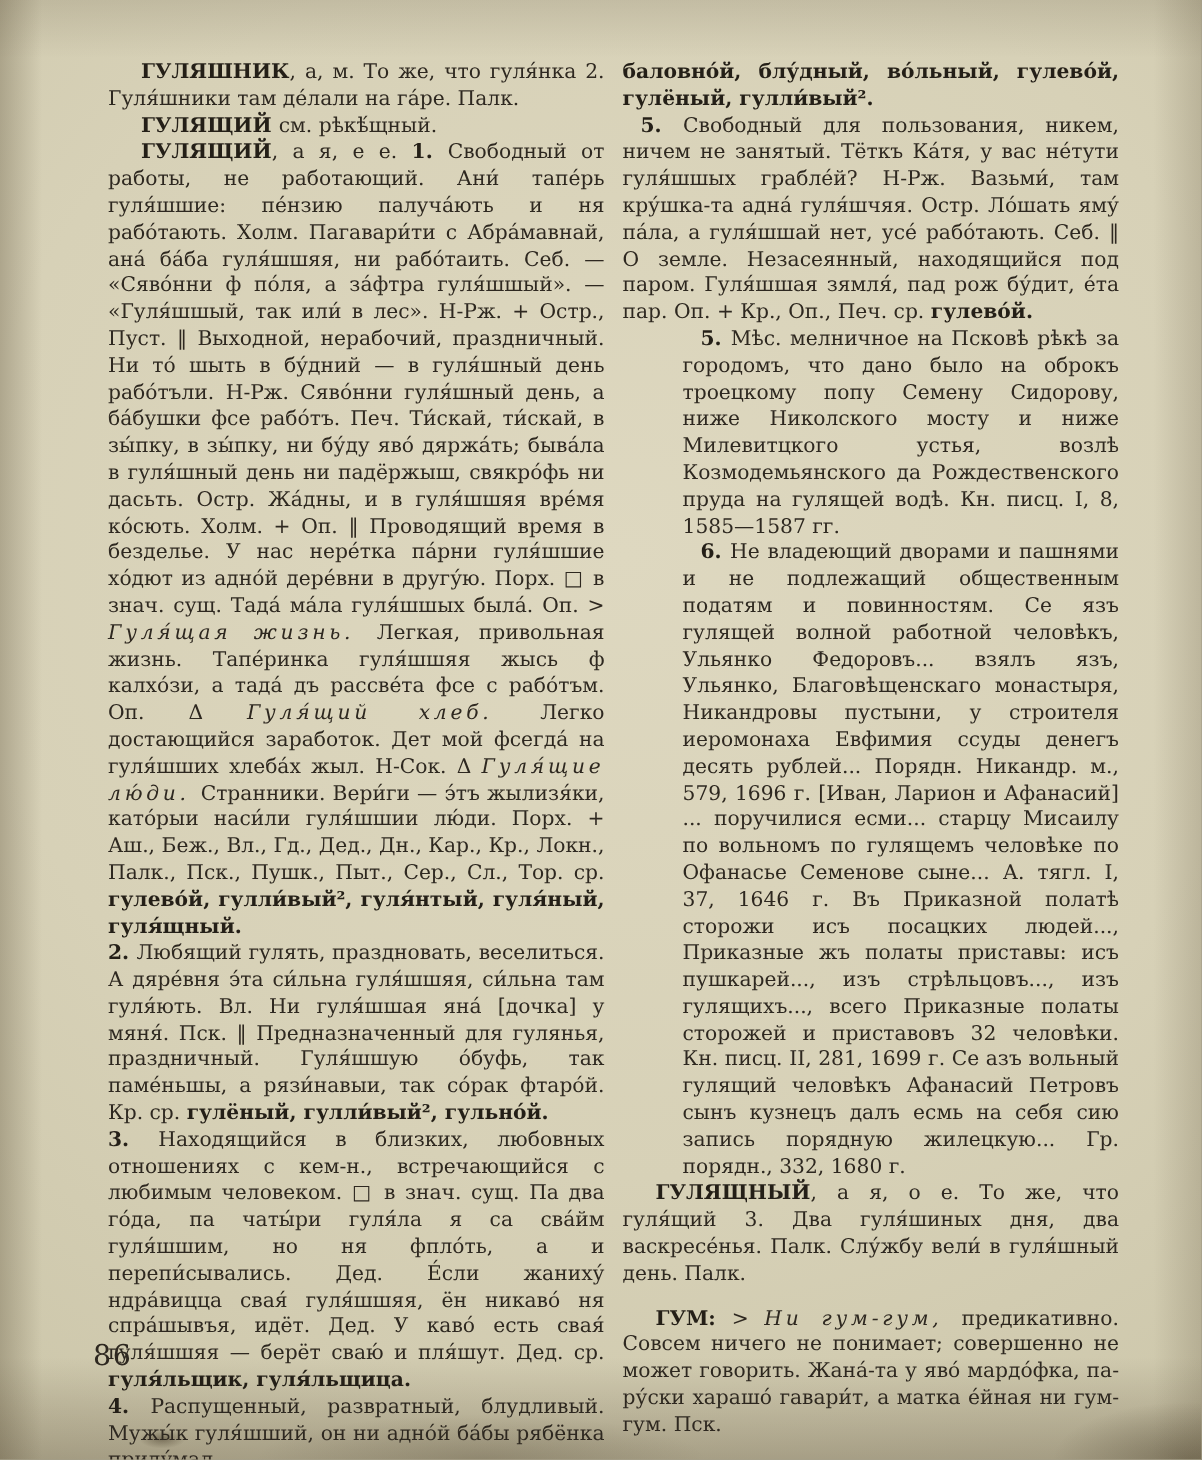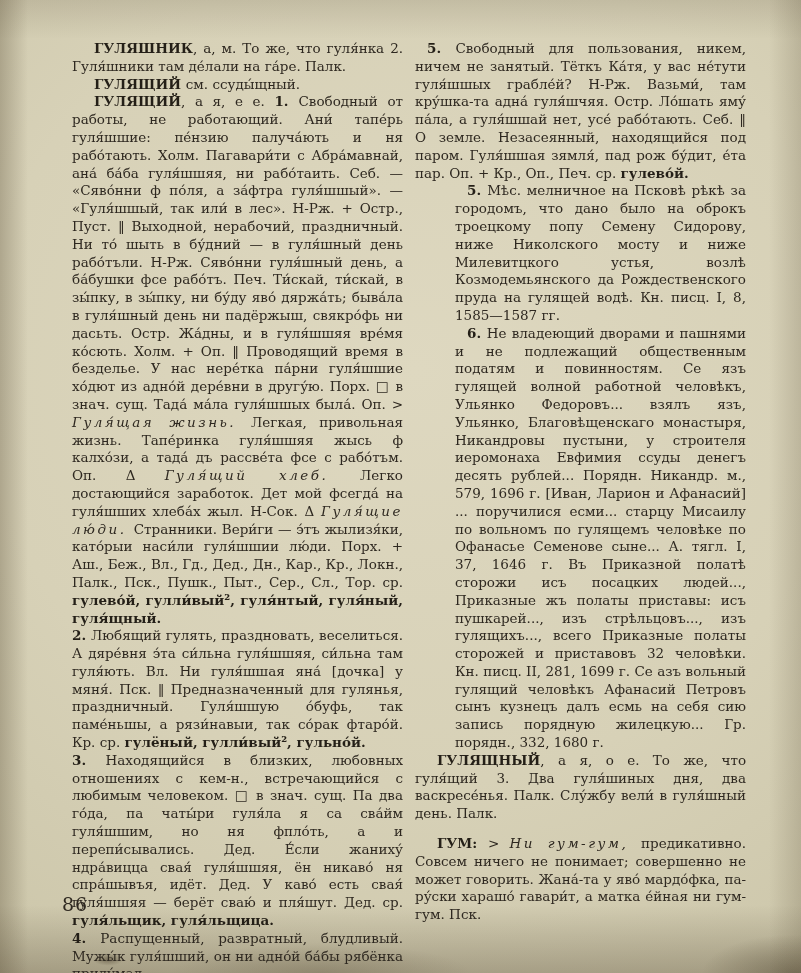--- a/index.html
+++ b/index.html
@@ -51,27 +51,28 @@
     font-size:19px;letter-spacing:1px;color:#2e2820;
   }
 </style>
 </head>
 <body>
 
 <div class="page">
   <div class="text-area">
     <div class="col">
         <p class="para ti2"><span class="rb">ГУЛЯШНИК</span><span class="rn">, а, </span><span class="ri">м. То же, что </span><span class="rn">гуля́нка 2. Гуля́шники там де́лали на га́ре. </span><span class="ri">Палк.</span></p>
-        <p class="para ti2"><span class="rb">ГУЛЯЩИЙ </span><span class="ri">см. </span><span class="rn">ссуды́щный.</span></p>
+        <p class="para ti2"><span class="rb">ГУЛЯЩИЙ </span><span class="ri">см. </span><span class="rn">рѣкѣ́щный.</span></p>
         <p class="para ti2"><span class="rb">ГУЛЯЩИЙ</span><span class="rn">, а я, е е. </span><span class="rb">1. </span><span class="ri">Свободный от работы, не работающий. </span><span class="rn">Ани́ тапе́рь гуля́шшие: пе́нзию палуча́ють и ня рабо́тають. </span><span class="ri">Холм. </span><span class="rn">Пагавари́ти с Абра́мавнай, ана́ ба́ба гуля́шшяя, ни рабо́таить. </span><span class="ri">Себ. </span><span class="rn">— «Сяво́нни ф по́ля, а за́фтра гуля́шшый». — «Гуля́шшый, так или́ в лес». </span><span class="ri">Н-Рж. + Остр., Пуст. </span><span class="rn">‖ </span><span class="ri">Выходной, нерабочий, праздничный. </span><span class="rn">Ни то́ шыть в бу́дний — в гуля́шный день рабо́тъли. </span><span class="ri">Н-Рж. </span><span class="rn">Сяво́нни гуля́шный день, а ба́бушки фсе рабо́тъ. </span><span class="ri">Печ. </span><span class="rn">Ти́скай, ти́скай, в зы́пку, в зы́пку, ни бу́ду яво́ дяржа́ть; быва́ла в гуля́шный день ни падёржыш, свякро́фь ни дасьть. </span><span class="ri">Остр. </span><span class="rn">Жа́дны, и в гуля́шшяя вре́мя ко́сють. </span><span class="ri">Холм. + Оп. </span><span class="rn">‖ </span><span class="ri">Проводящий время в безделье. </span><span class="rn">У нас нере́тка па́рни гуля́шшие хо́дют из адно́й дере́вни в другу́ю. </span><span class="ri">Порх. </span><span class="rn">□ </span><span class="ri">в знач. сущ. </span><span class="rn">Тада́ ма́ла гуля́шшых была́. </span><span class="ri">Оп. </span><span class="rn">&gt; </span><span class="rs">Гуля́щая жизнь. </span><span class="ri">Легкая, привольная жизнь. </span><span class="rn">Тапе́ринка гуля́шшяя жысь ф калхо́зи, а тада́ дъ рассве́та фсе с рабо́тъм. </span><span class="ri">Оп. </span><span class="rn">Δ </span><span class="rs">Гуля́щий хлеб. </span><span class="ri">Легко достающийся заработок. </span><span class="rn">Дет мой фсегда́ на гуля́шших хлеба́х жыл. </span><span class="ri">Н-Сок. </span><span class="rn">Δ </span><span class="rs">Гуля́щие лю́ди. </span><span class="ri">Странники. </span><span class="rn">Вери́ги — э́тъ жылизя́ки, като́рыи наси́ли гуля́шшии лю́ди. </span><span class="ri">Порх. + Аш., Беж., Вл., Гд., Дед., Дн., Кар., Кр., Локн., Палк., Пск., Пушк., Пыт., Сер., Сл., Тор. ср. </span><span class="rb">гулево́й, гулли́вый², гуля́нтый, гуля́ный, гуля́щный.</span></p>
         <p class="para ti0"><span class="rb">2. </span><span class="ri">Любящий гулять, праздновать, веселиться. </span><span class="rn">А дяре́вня э́та си́льна гуля́шшяя, си́льна там гуля́ють. </span><span class="ri">Вл. </span><span class="rn">Ни гуля́шшая яна́ [дочка] у мяня́. </span><span class="ri">Пск. </span><span class="rn">‖ </span><span class="ri">Предназначенный для гулянья, праздничный. </span><span class="rn">Гуля́шшую о́буфь, так паме́ньшы, а рязи́навыи, так со́рак фтаро́й. </span><span class="ri">Кр. ср. </span><span class="rb">гулёный, гулли́вый², гульно́й.</span></p>
         <p class="para ti0"><span class="rb">3. </span><span class="ri">Находящийся в близких, любовных отношениях с кем-н., встречающийся с любимым человеком. </span><span class="rn">□ </span><span class="ri">в знач. сущ. </span><span class="rn">Па два го́да, па чаты́ри гуля́ла я са сва́йм гуля́шшим, но ня фпло́ть, а и перепи́сывались. </span><span class="ri">Дед. </span><span class="rn">Е́сли жаниху́ ндра́вицца свая́ гуля́шшяя, ён никаво́ ня спра́шывъя, идёт. </span><span class="ri">Дед. </span><span class="rn">У каво́ есть свая́ гуля́шшяя — берёт сваю́ и пля́шут. </span><span class="ri">Дед. ср. </span><span class="rb">гуля́льщик, гуля́льщица.</span></p>
         <p class="para ti0"><span class="rb">4. </span><span class="ri">Распущенный, развратный, блудливый. </span><span class="rn">Мужы́к гуля́шший, он ни адно́й ба́бы рябёнка приду́мал. </span></p>
       </div>
     <div class="col">
+        <p class="para ti0"><span class="rb">баловно́й, блу́дный, во́льный, гулево́й, гулёный, гулли́вый².</span></p>
         <p class="para ti1"><span class="rb">5. </span><span class="ri">Свободный для пользования, никем, ничем не занятый. </span><span class="rn">Тёткъ Ка́тя, у вас не́тути гуля́шшых грабле́й? </span><span class="ri">Н-Рж. </span><span class="rn">Вазьми́, там кру́шка-та адна́ гуля́шчяя. </span><span class="ri">Остр. </span><span class="rn">Ло́шать яму́ па́ла, а гуля́шшай нет, усе́ рабо́тають. </span><span class="ri">Себ. </span><span class="rn">‖ </span><span class="ri">О земле. Незасеянный, находящийся под паром. </span><span class="rn">Гуля́шшая зямля́, пад рож бу́дит, е́та пар. </span><span class="ri">Оп. + Кр., Оп., Печ. ср. </span><span class="rb">гулево́й.</span></p>
         <p class="para ti1 block"><span class="rb">5. </span><span class="rn">Мѣс. мелничное на Псковѣ рѣкѣ за городомъ, что дано было на оброкъ троецкому попу Семену Сидорову, ниже Николского мосту и ниже Милевитцкого устья, возлѣ Козмодемьянского да Рождественского пруда на гулящей водѣ. </span><span class="ri">Кн. писц. I, 8, 1585—1587 гг.</span></p>
         <p class="para ti1 block"><span class="rb">6. </span><span class="ri">Не владеющий дворами и пашнями и не подлежащий общественным податям и повинностям. </span><span class="rn">Се язъ гулящей волной работной человѣкъ, Ульянко Федоровъ... взялъ язъ, Ульянко, Благовѣщенскаго монастыря, Никандровы пустыни, у строителя иеромонаха Евфимия ссуды денегъ десять рублей... </span><span class="ri">Порядн. Никандр. м., 579, 1696 г. </span><span class="rn">[Иван, Ларион и Афанасий] ... поручилися есми... старцу Мисаилу по вольномъ по гулящемъ человѣке по Офанасье Семенове сыне... </span><span class="ri">А. тягл. I, 37, 1646 г. </span><span class="rn">Въ Приказной полатѣ сторожи исъ посацких людей..., Приказные жъ полаты приставы: исъ пушкарей..., изъ стрѣльцовъ..., изъ гулящихъ..., всего Приказные полаты сторожей и приставовъ 32 человѣки. </span><span class="ri">Кн. писц. II, 281, 1699 г. </span><span class="rn">Се азъ вольный гулящий человѣкъ Афанасий Петровъ сынъ кузнецъ далъ есмь на себя сию запись порядную жилецкую... </span><span class="ri">Гр. порядн., 332, 1680 г.</span></p>
         <p class="para ti2"><span class="rb">ГУЛЯЩНЫЙ</span><span class="rn">, а я, о е. </span><span class="ri">То же, что </span><span class="rn">гуля́щий 3. Два гуля́шиных дня, два васкресе́нья. </span><span class="ri">Палк. </span><span class="rn">Слу́жбу вели́ в гуля́шный день. </span><span class="ri">Палк.</span></p>
         <p class="para ti2 gap-top"><span class="rb">ГУМ: </span><span class="rn">&gt; </span><span class="rs">Ни гум-гум, </span><span class="ri">предикативно. Совсем ничего не понимает; совершенно не может говорить. </span><span class="rn">Жана́-та у яво́ мардо́фка, па-ру́ски харашо́ гавари́т, а матка е́йная ни гум-гум. </span><span class="ri">Пск.</span></p>
       </div>
   </div>
   <div class="page-number">86</div>
 </div>
 

